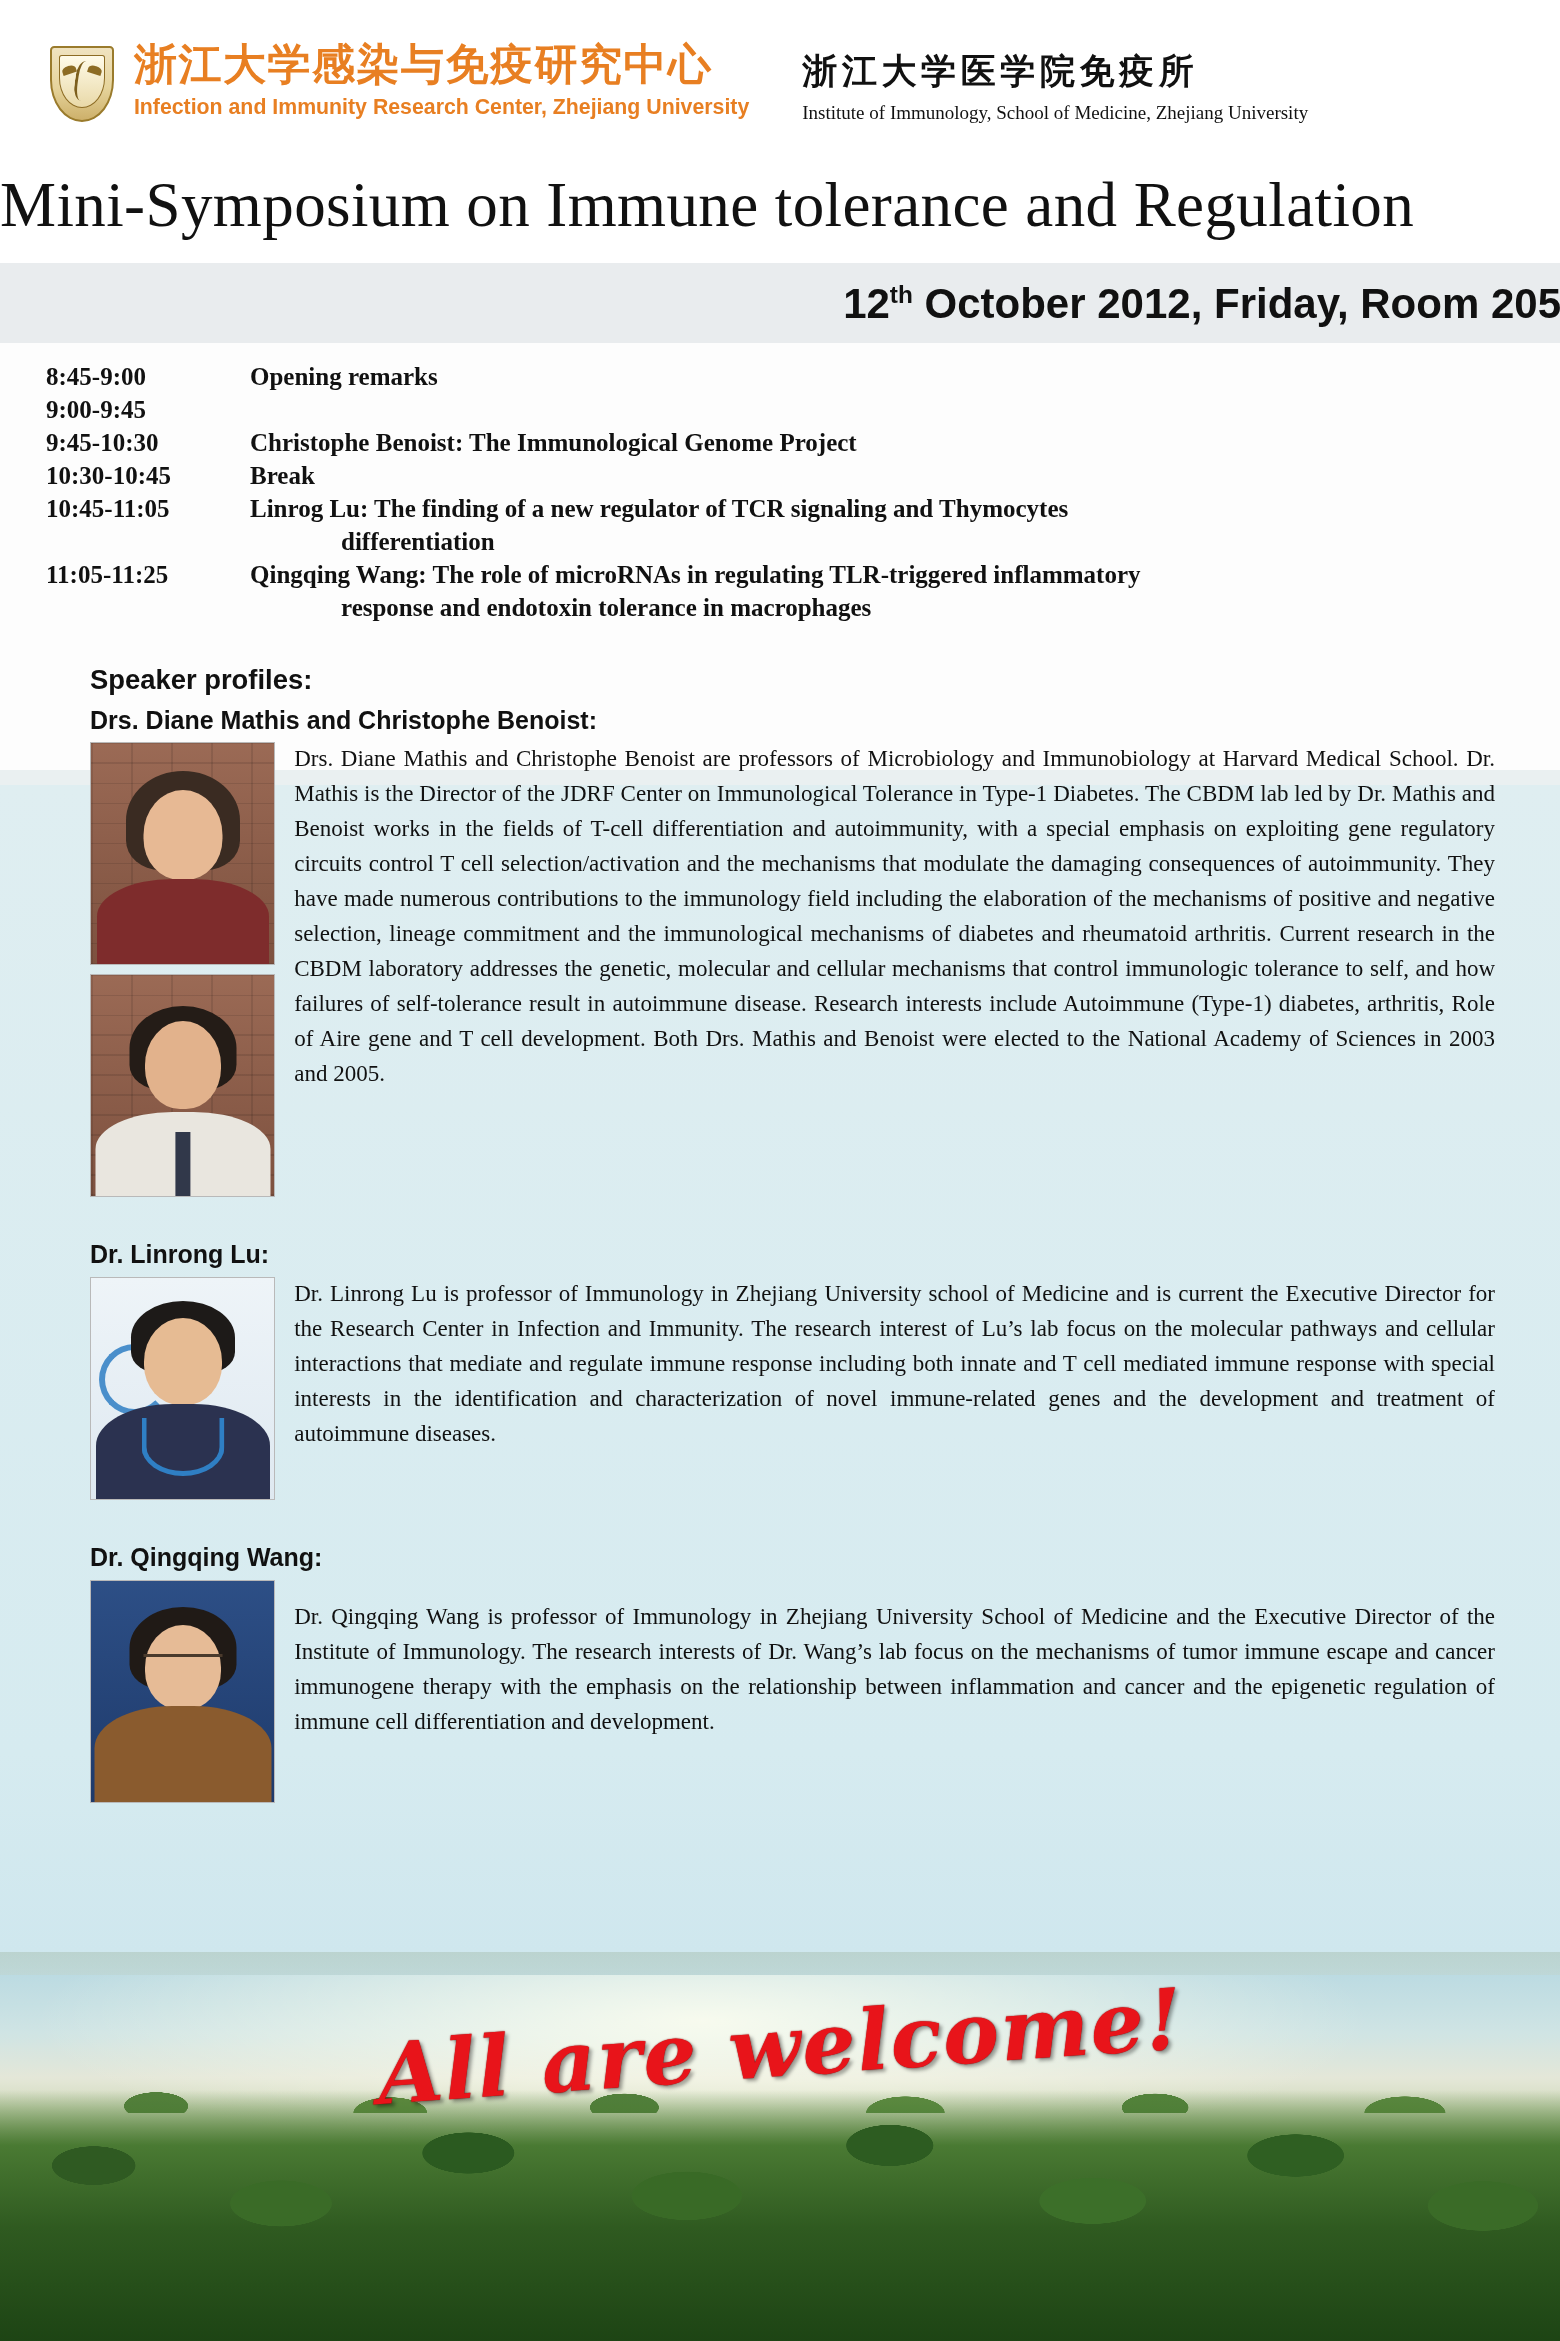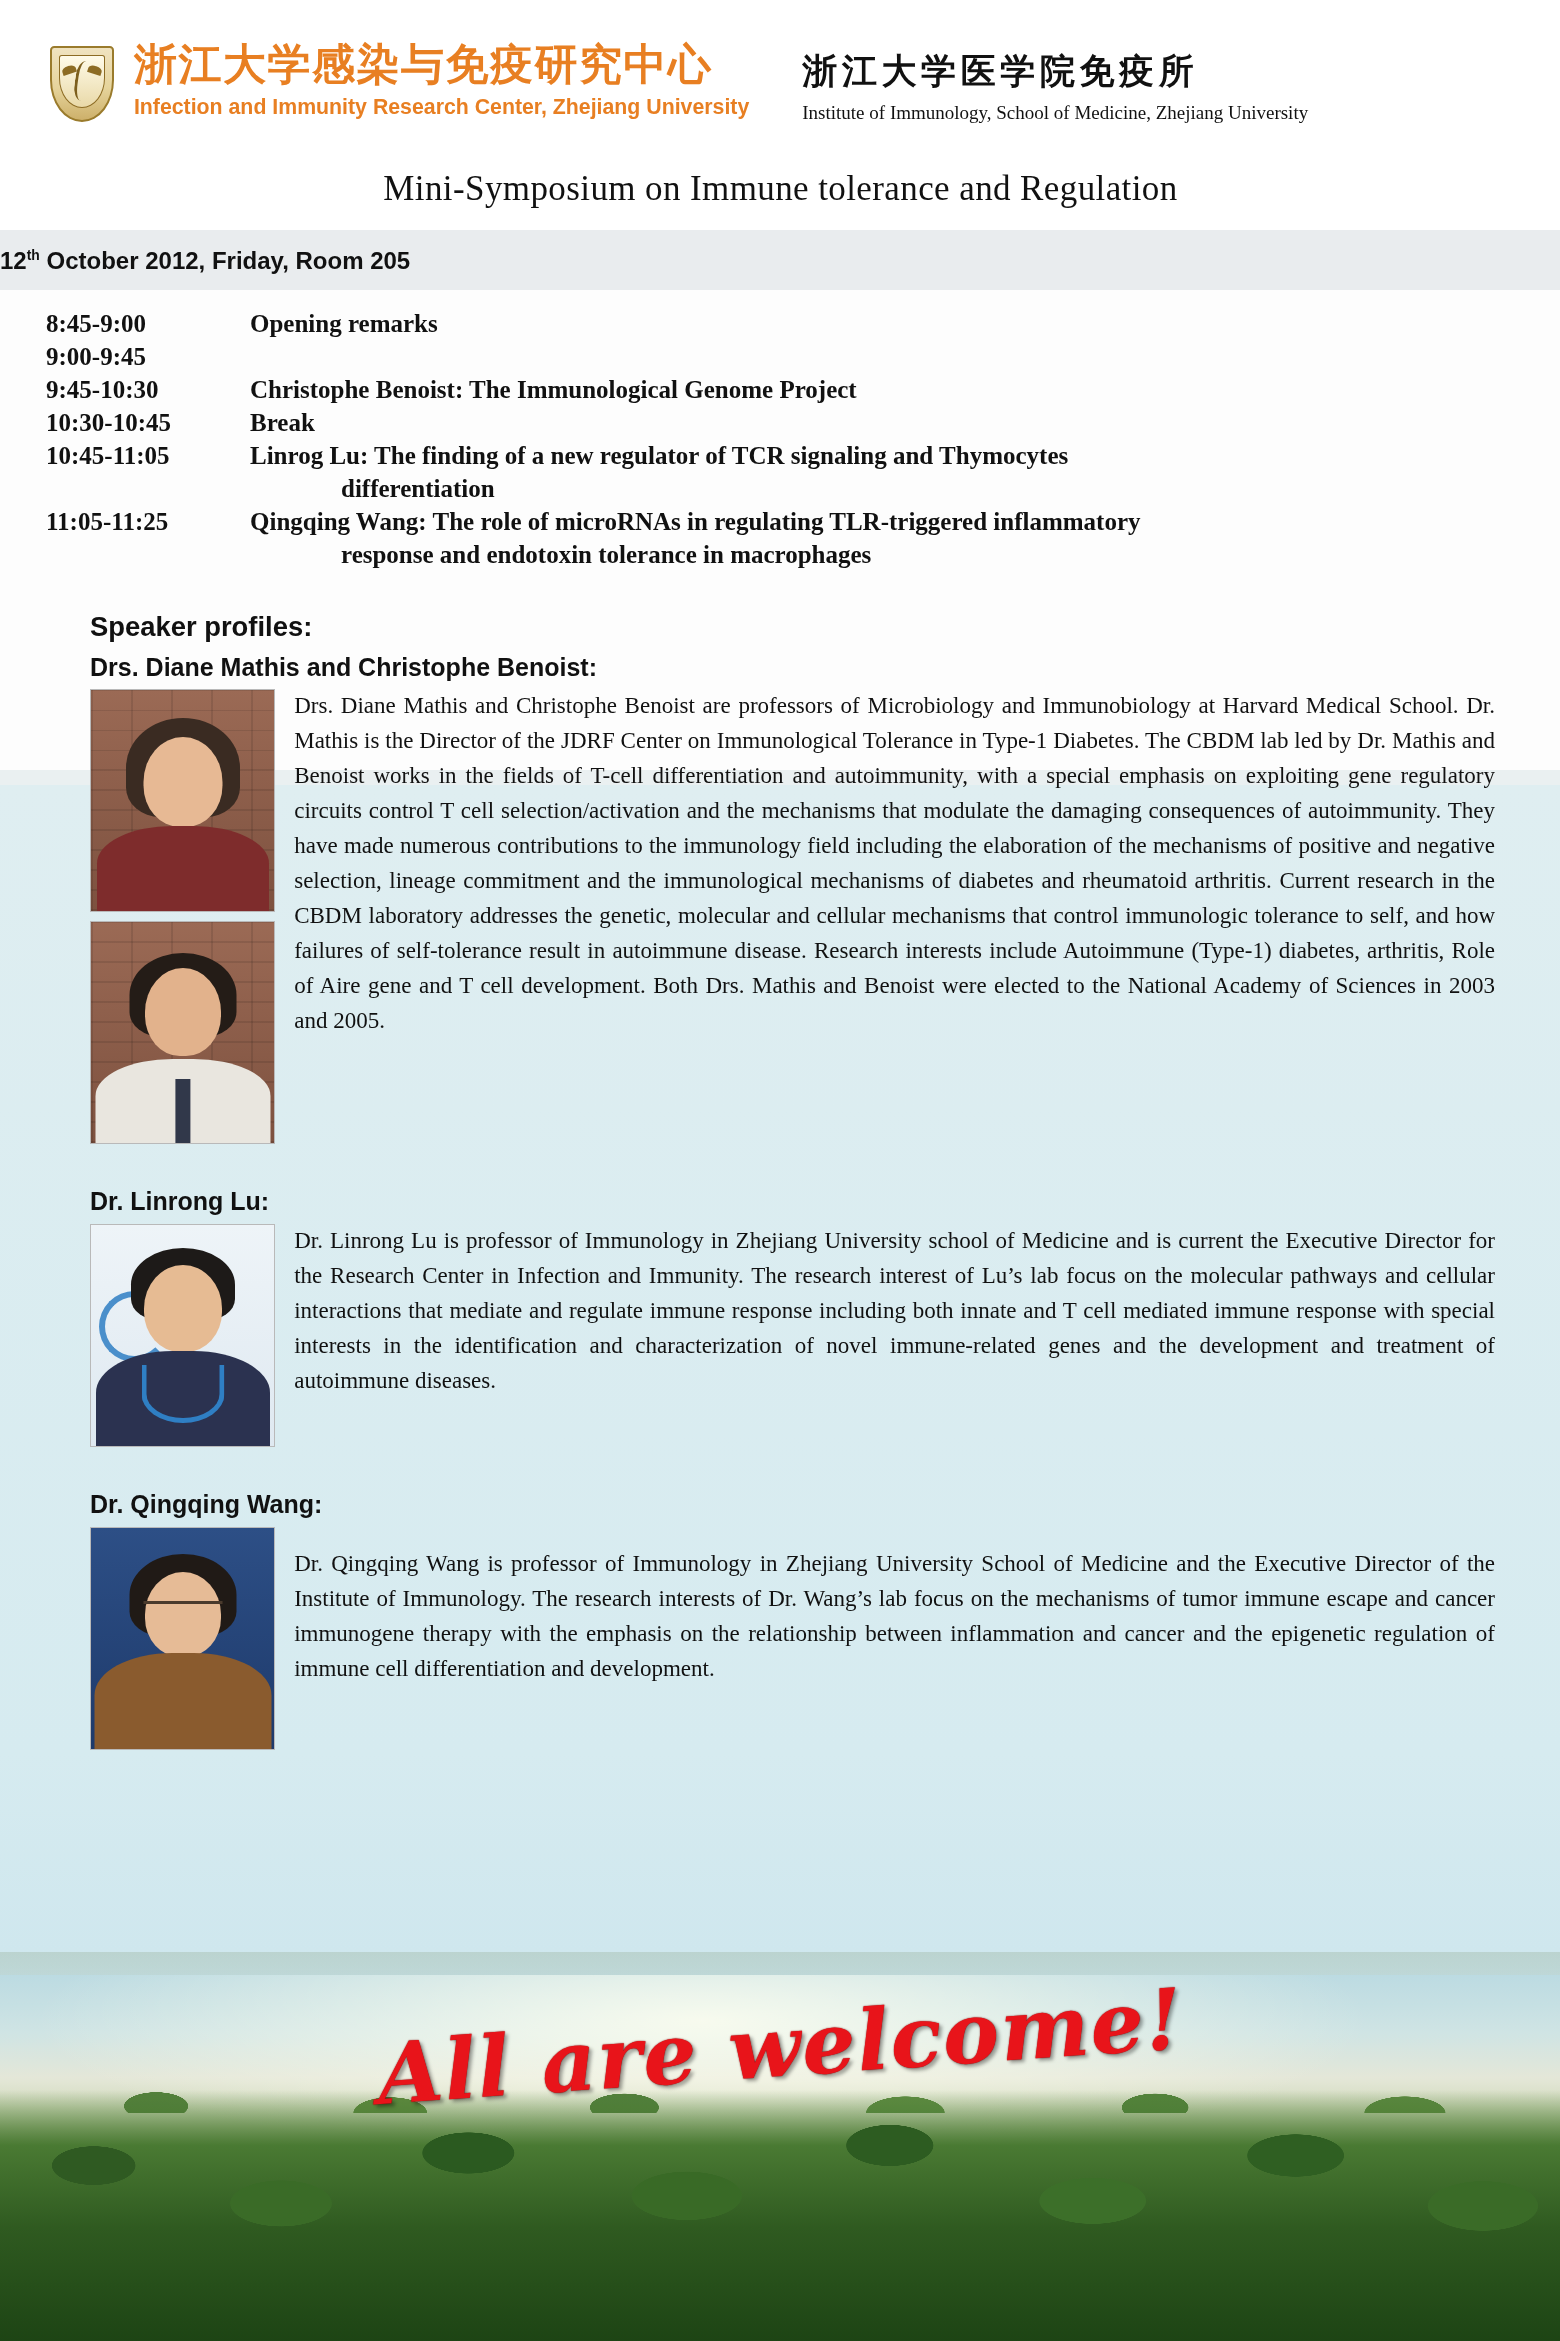--- a/index.html
+++ b/index.html
@@ -136,35 +136,34 @@
     font-size:35px; font-weight:bold; color:#111;
     letter-spacing:4.6px; white-space:nowrap;
   }
   .brand-right-en {
     font-family:"Liberation Serif", serif;
     font-size:19px; color:#111; margin-top:7.6px; white-space:nowrap;
   }
 
   
   .main-title {
-    text-align:center;
     font-family:"Liberation Serif", serif;
-    font-size:35px;
+    font-size:63px;
     color:#111;
     padding:17px 0 21.3px 0;
     letter-spacing:0.4px;
   }
 
   
   .date-band {
     background:#e9ecee;
-    text-align:left;
+    text-align:right;
     padding:17px 0 15.2px 0;
     font-family:"Liberation Sans", sans-serif;
-    font-size:24px;
+    font-size:42px;
     font-weight:bold;
     color:#111;
   }
   .date-band sup { font-size:0.58em; vertical-align:super; }
 
   
   .schedule {
     background:#fdfdfd;
     padding:17px 0 20px 0;
     font-family:"Liberation Serif", serif;

